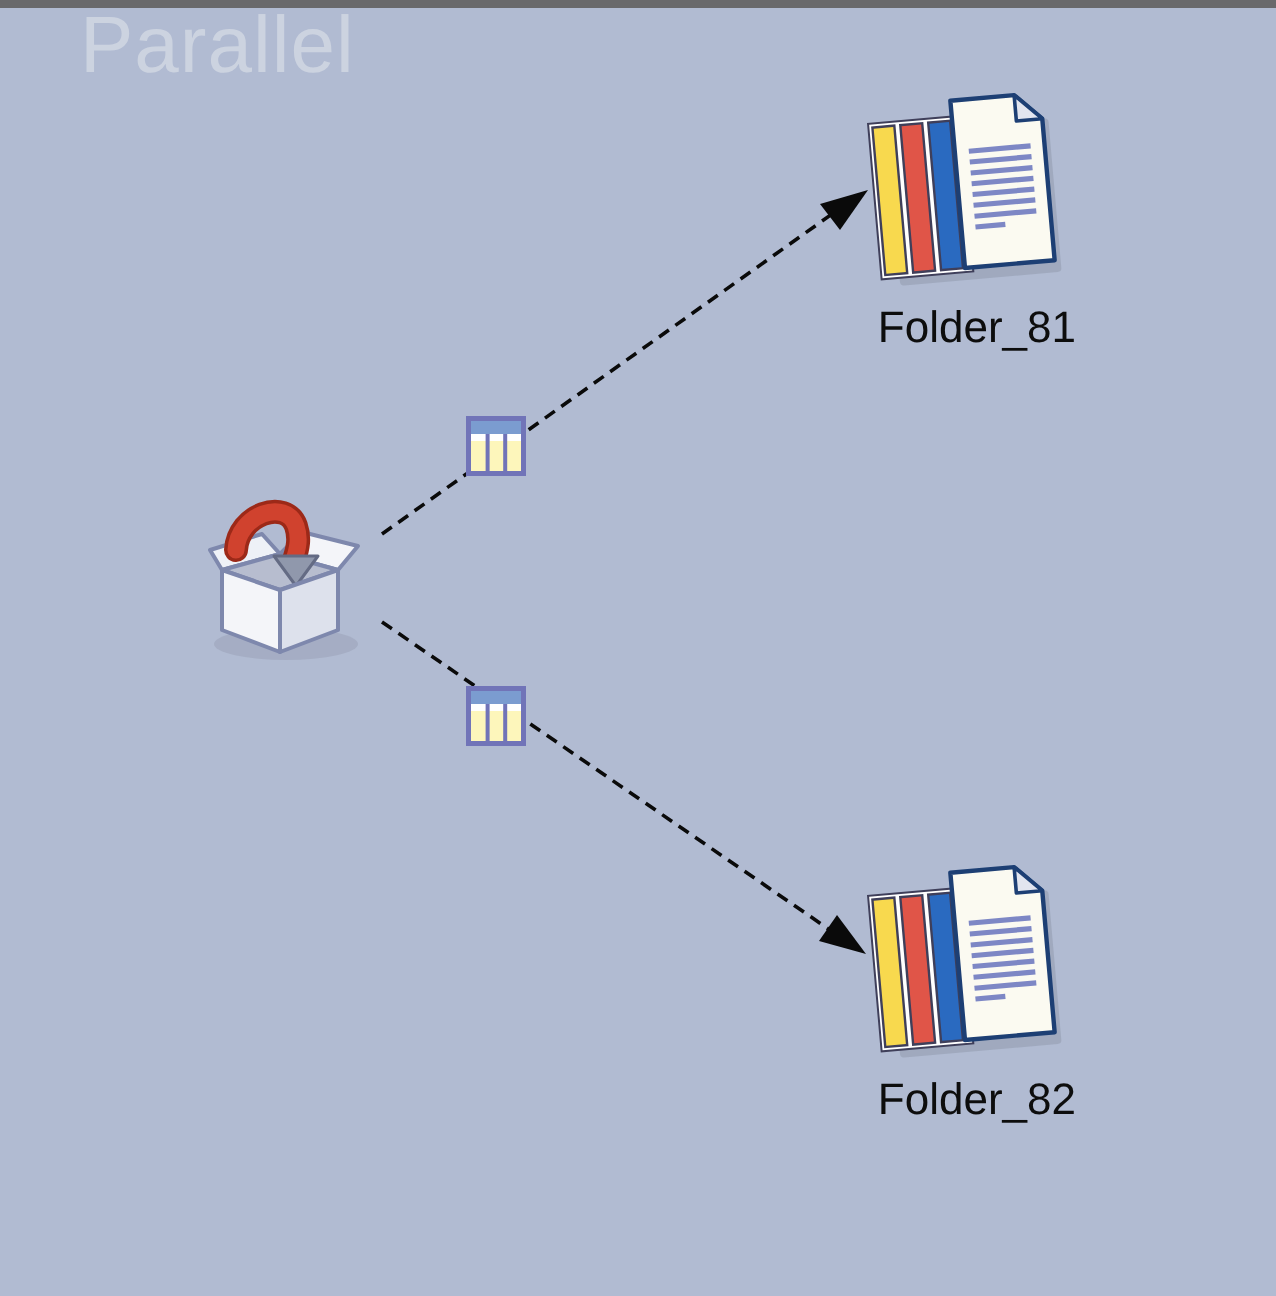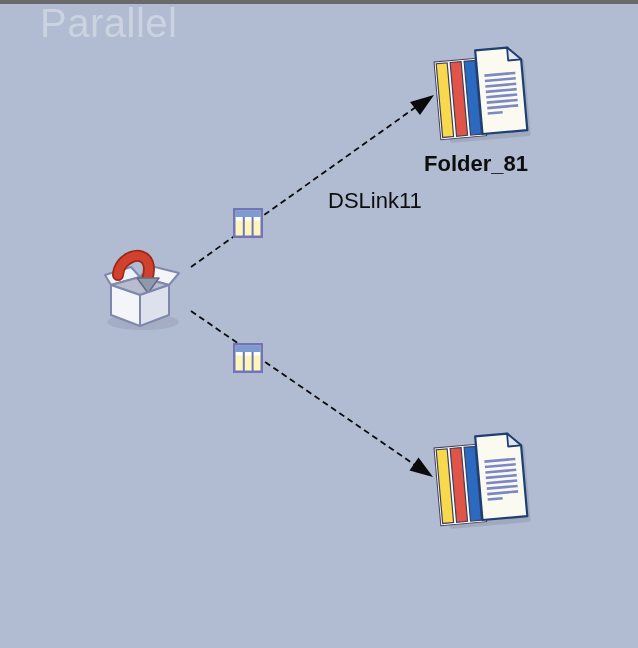--- a/index.html
+++ b/index.html
@@ -19,21 +19,21 @@
   .top-strip{position:absolute;left:0;top:0;width:638px;height:4px;background:var(--top-strip);}
   .watermark{
     position:absolute;left:40px;top:2px;font-size:40px;line-height:1.05;
     color:var(--watermark-text);letter-spacing:.5px;user-select:none;
   }
   .diagram-svg{position:absolute;left:0;top:0;}
   .stage-label,.link-label{
     position:absolute;font-size:22px;line-height:1.05;color:var(--label-text);
     white-space:nowrap;
   }
-  .stage-label{text-align:left;font-weight:bold;}
+  .stage-label{text-align:right;}
   #label-input{left:100px;top:347px;width:80px;}
   #label-folder81{left:424px;top:152px;width:114px;}
   #label-folder82{left:424px;top:538px;width:114px;}
   #label-dslink11{left:328px;top:189px;}
   #label-dslink12{left:359px;top:391px;}
   
   .link-line{stroke:var(--link-line);stroke-width:1.8;stroke-dasharray:6 4;fill:none;}
   .link-arrow{fill:var(--link-line);}
   .tbl-cells{fill:var(--tbl-cells);}
   .tbl-header{fill:var(--tbl-header);}
@@ -143,14 +143,14 @@
       <polygon class="box-face face-inner" points="8,34 37,26 66,34 37,44"></polygon>
       <path class="arrow-outline" d="M15,24 C16,6 40,-2 45,12 C47,18 46,23 44,29"></path>
       <path class="arrow-main" d="M15,24 C16,6 40,-2 45,12 C47,18 46,23 44,29"></path>
       <polygon class="arrow-tip" points="34,27 56,27 45,42"></polygon>
       <polygon class="box-face face-light" points="8,34 37,44 37,75 8,64"></polygon>
       <polygon class="box-face face-mid" points="37,44 66,34 66,64 37,75"></polygon>
     </g>
   </svg>
 
   <div class="stage-label" id="label-folder81">Folder_81</div>
-  <div class="link-label" id="label-dslink11">DSLink11</div>
+  <div class="stage-label" id="label-folder82">Folder_82</div>
 </div>
 
 </body></html>

